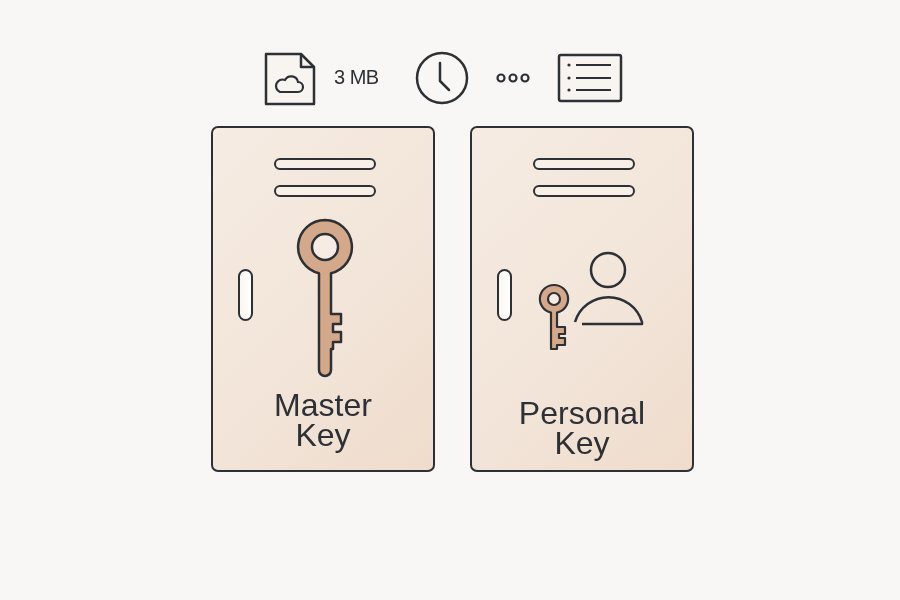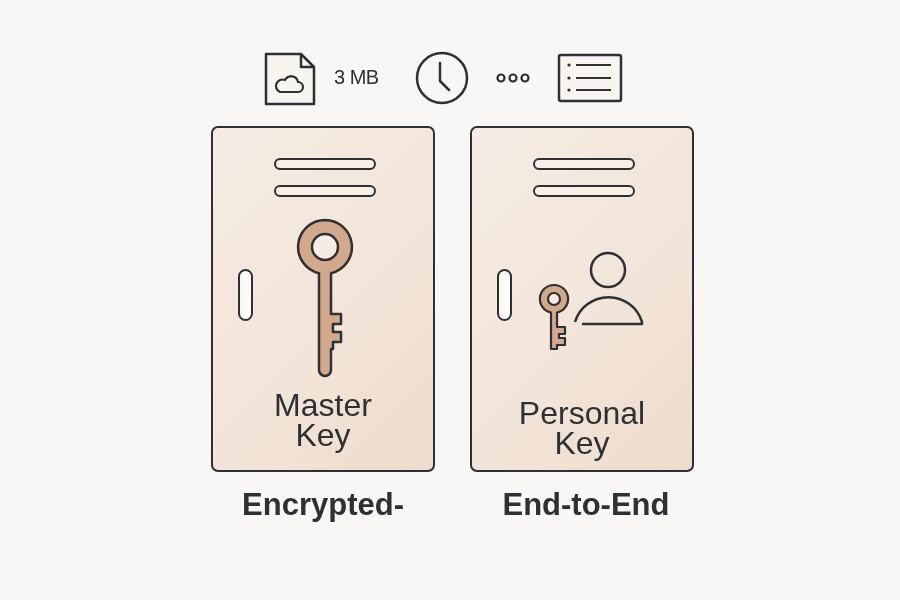--- a/index.html
+++ b/index.html
@@ -109,17 +109,15 @@
     <svg width="80" height="86" viewBox="0 0 80 86">
       <circle cx="38" cy="20" r="17" fill="none" stroke="#2d3035" stroke-width="2.5"></circle>
       <path d="M5 72 A35 35 0 0 1 72 72 V74 H12" fill="none" stroke="#2d3035" stroke-width="2.5" stroke-linejoin="round"></path>
     </svg>
   </div>
   <div class="key-label" style="top:270px;">Personal</div>
   <div class="key-label" style="top:300px;">Key</div>
 </div>
 
 <div class="caption" style="left:193px;">
-  <div>Encrypted-</div>
 </div>
 <div class="caption" style="left:456px;">
-  <div>End-to-End</div>
 </div>
 
 </body></html>

